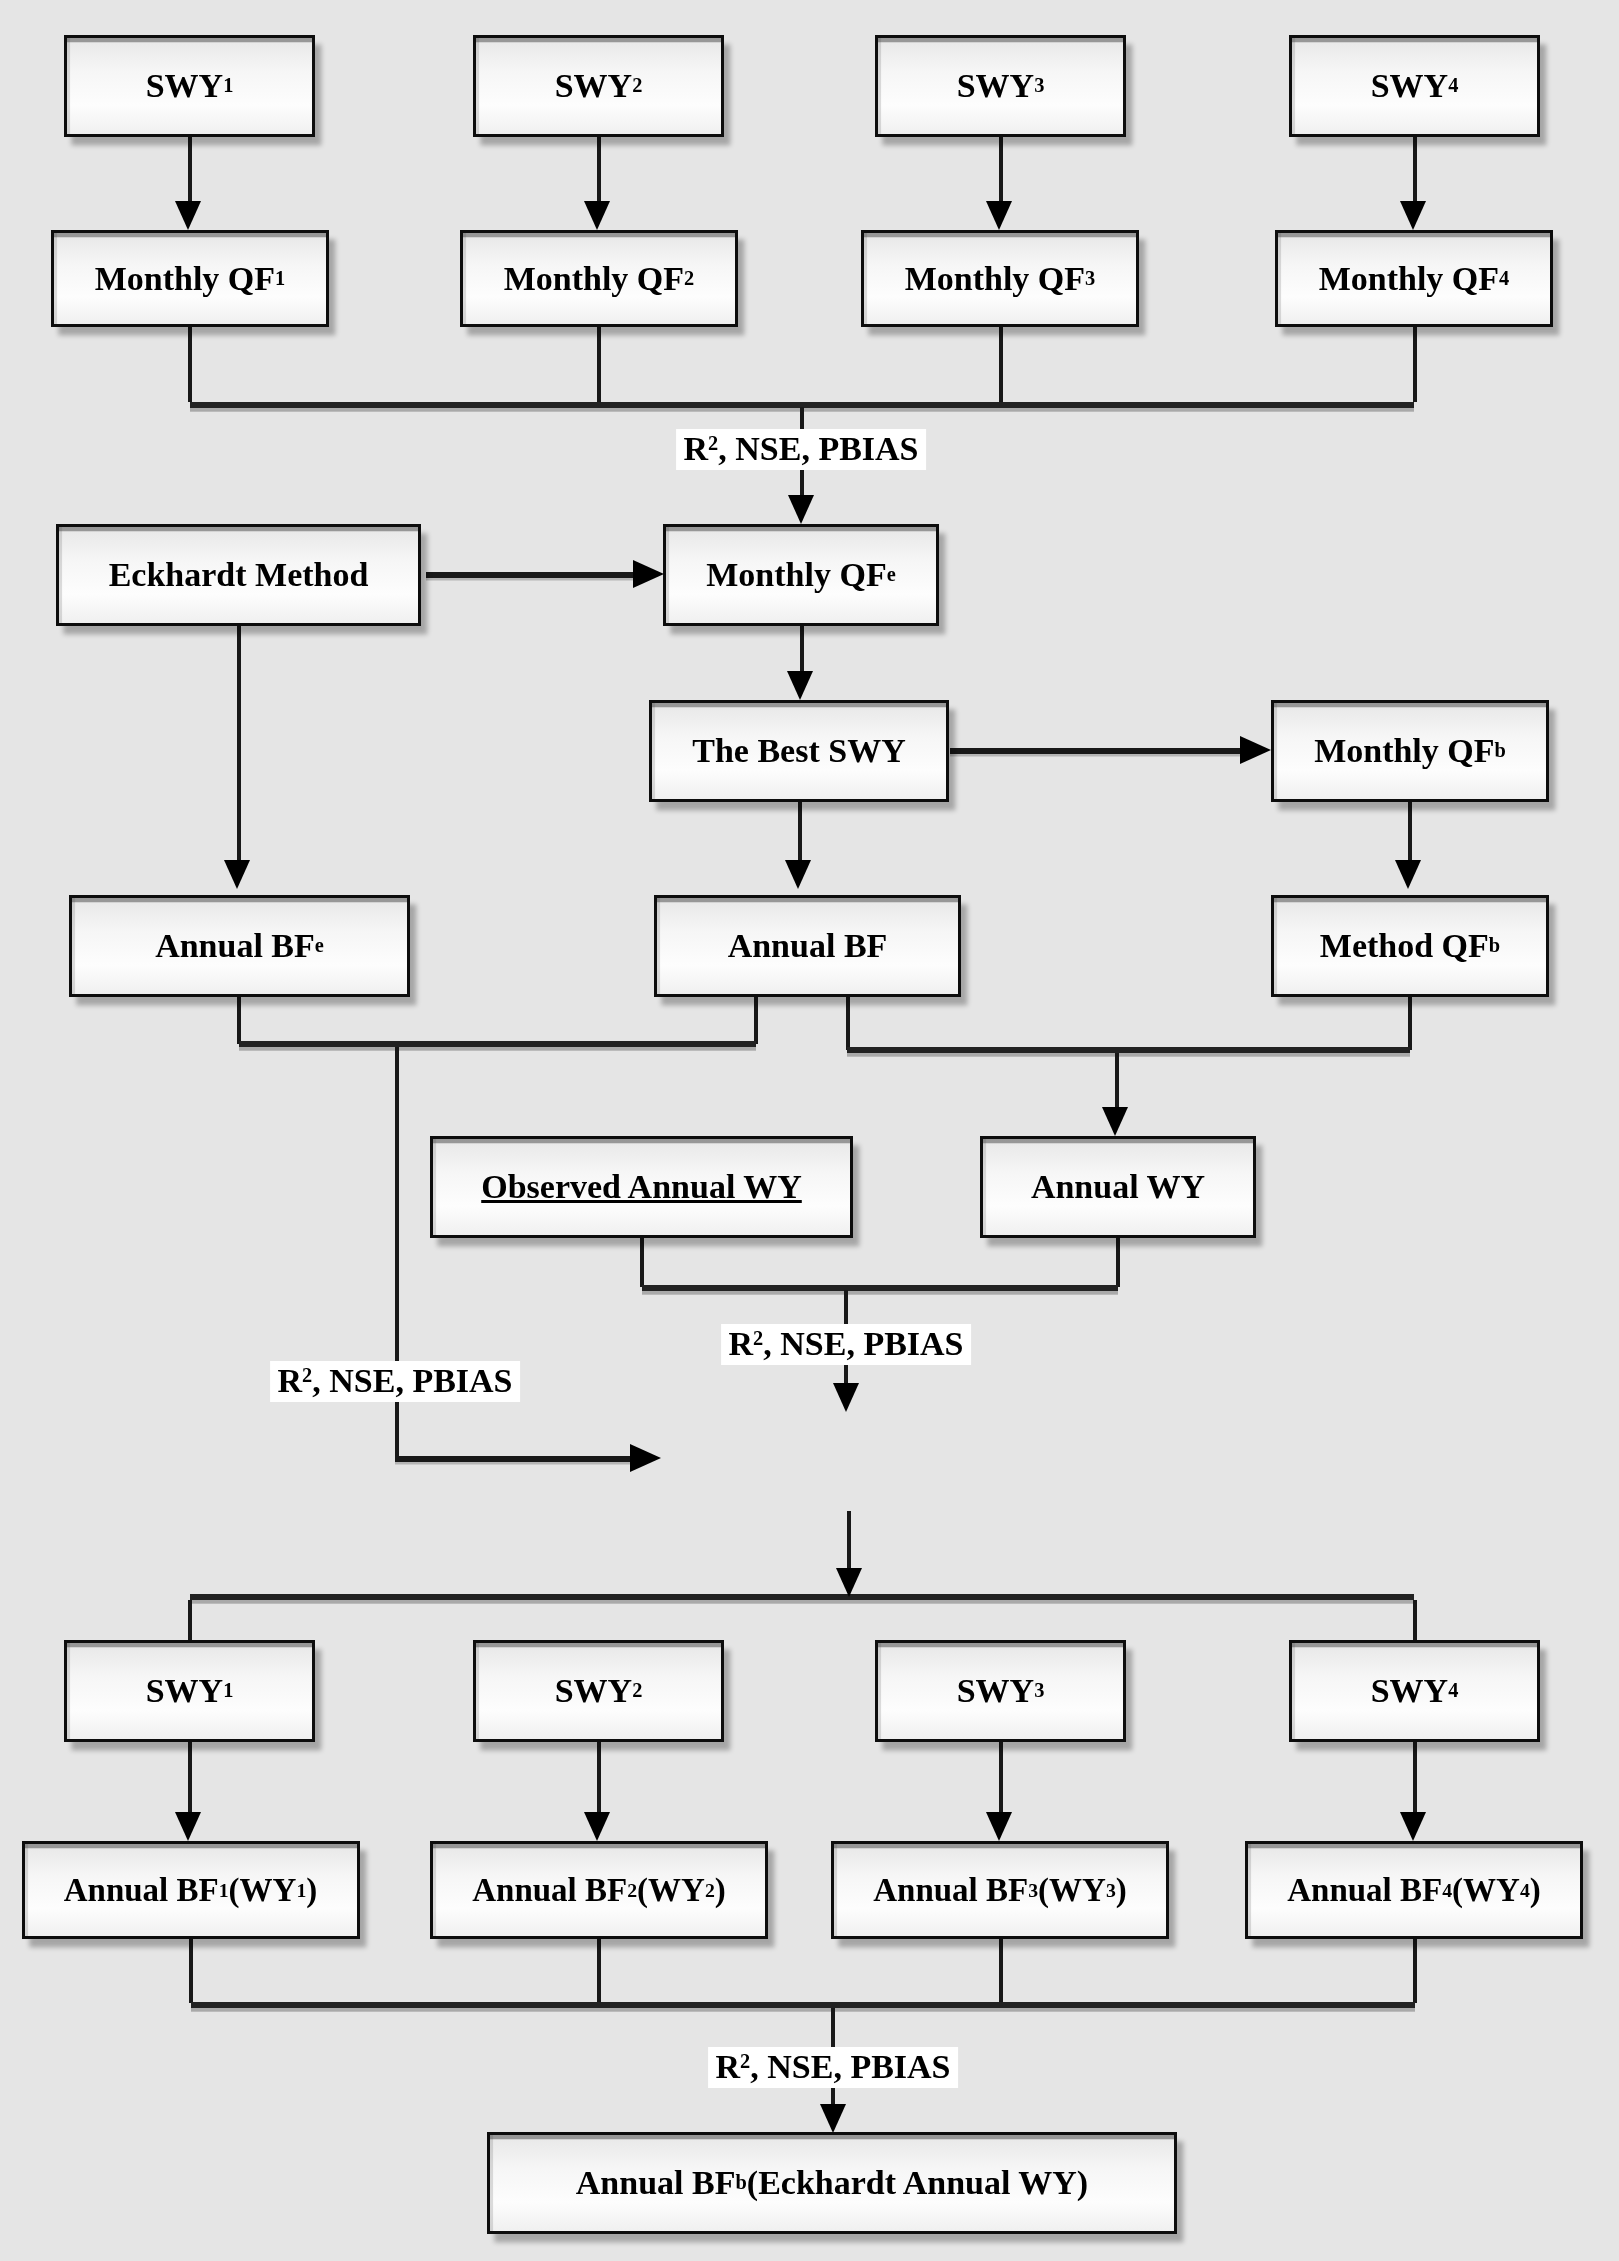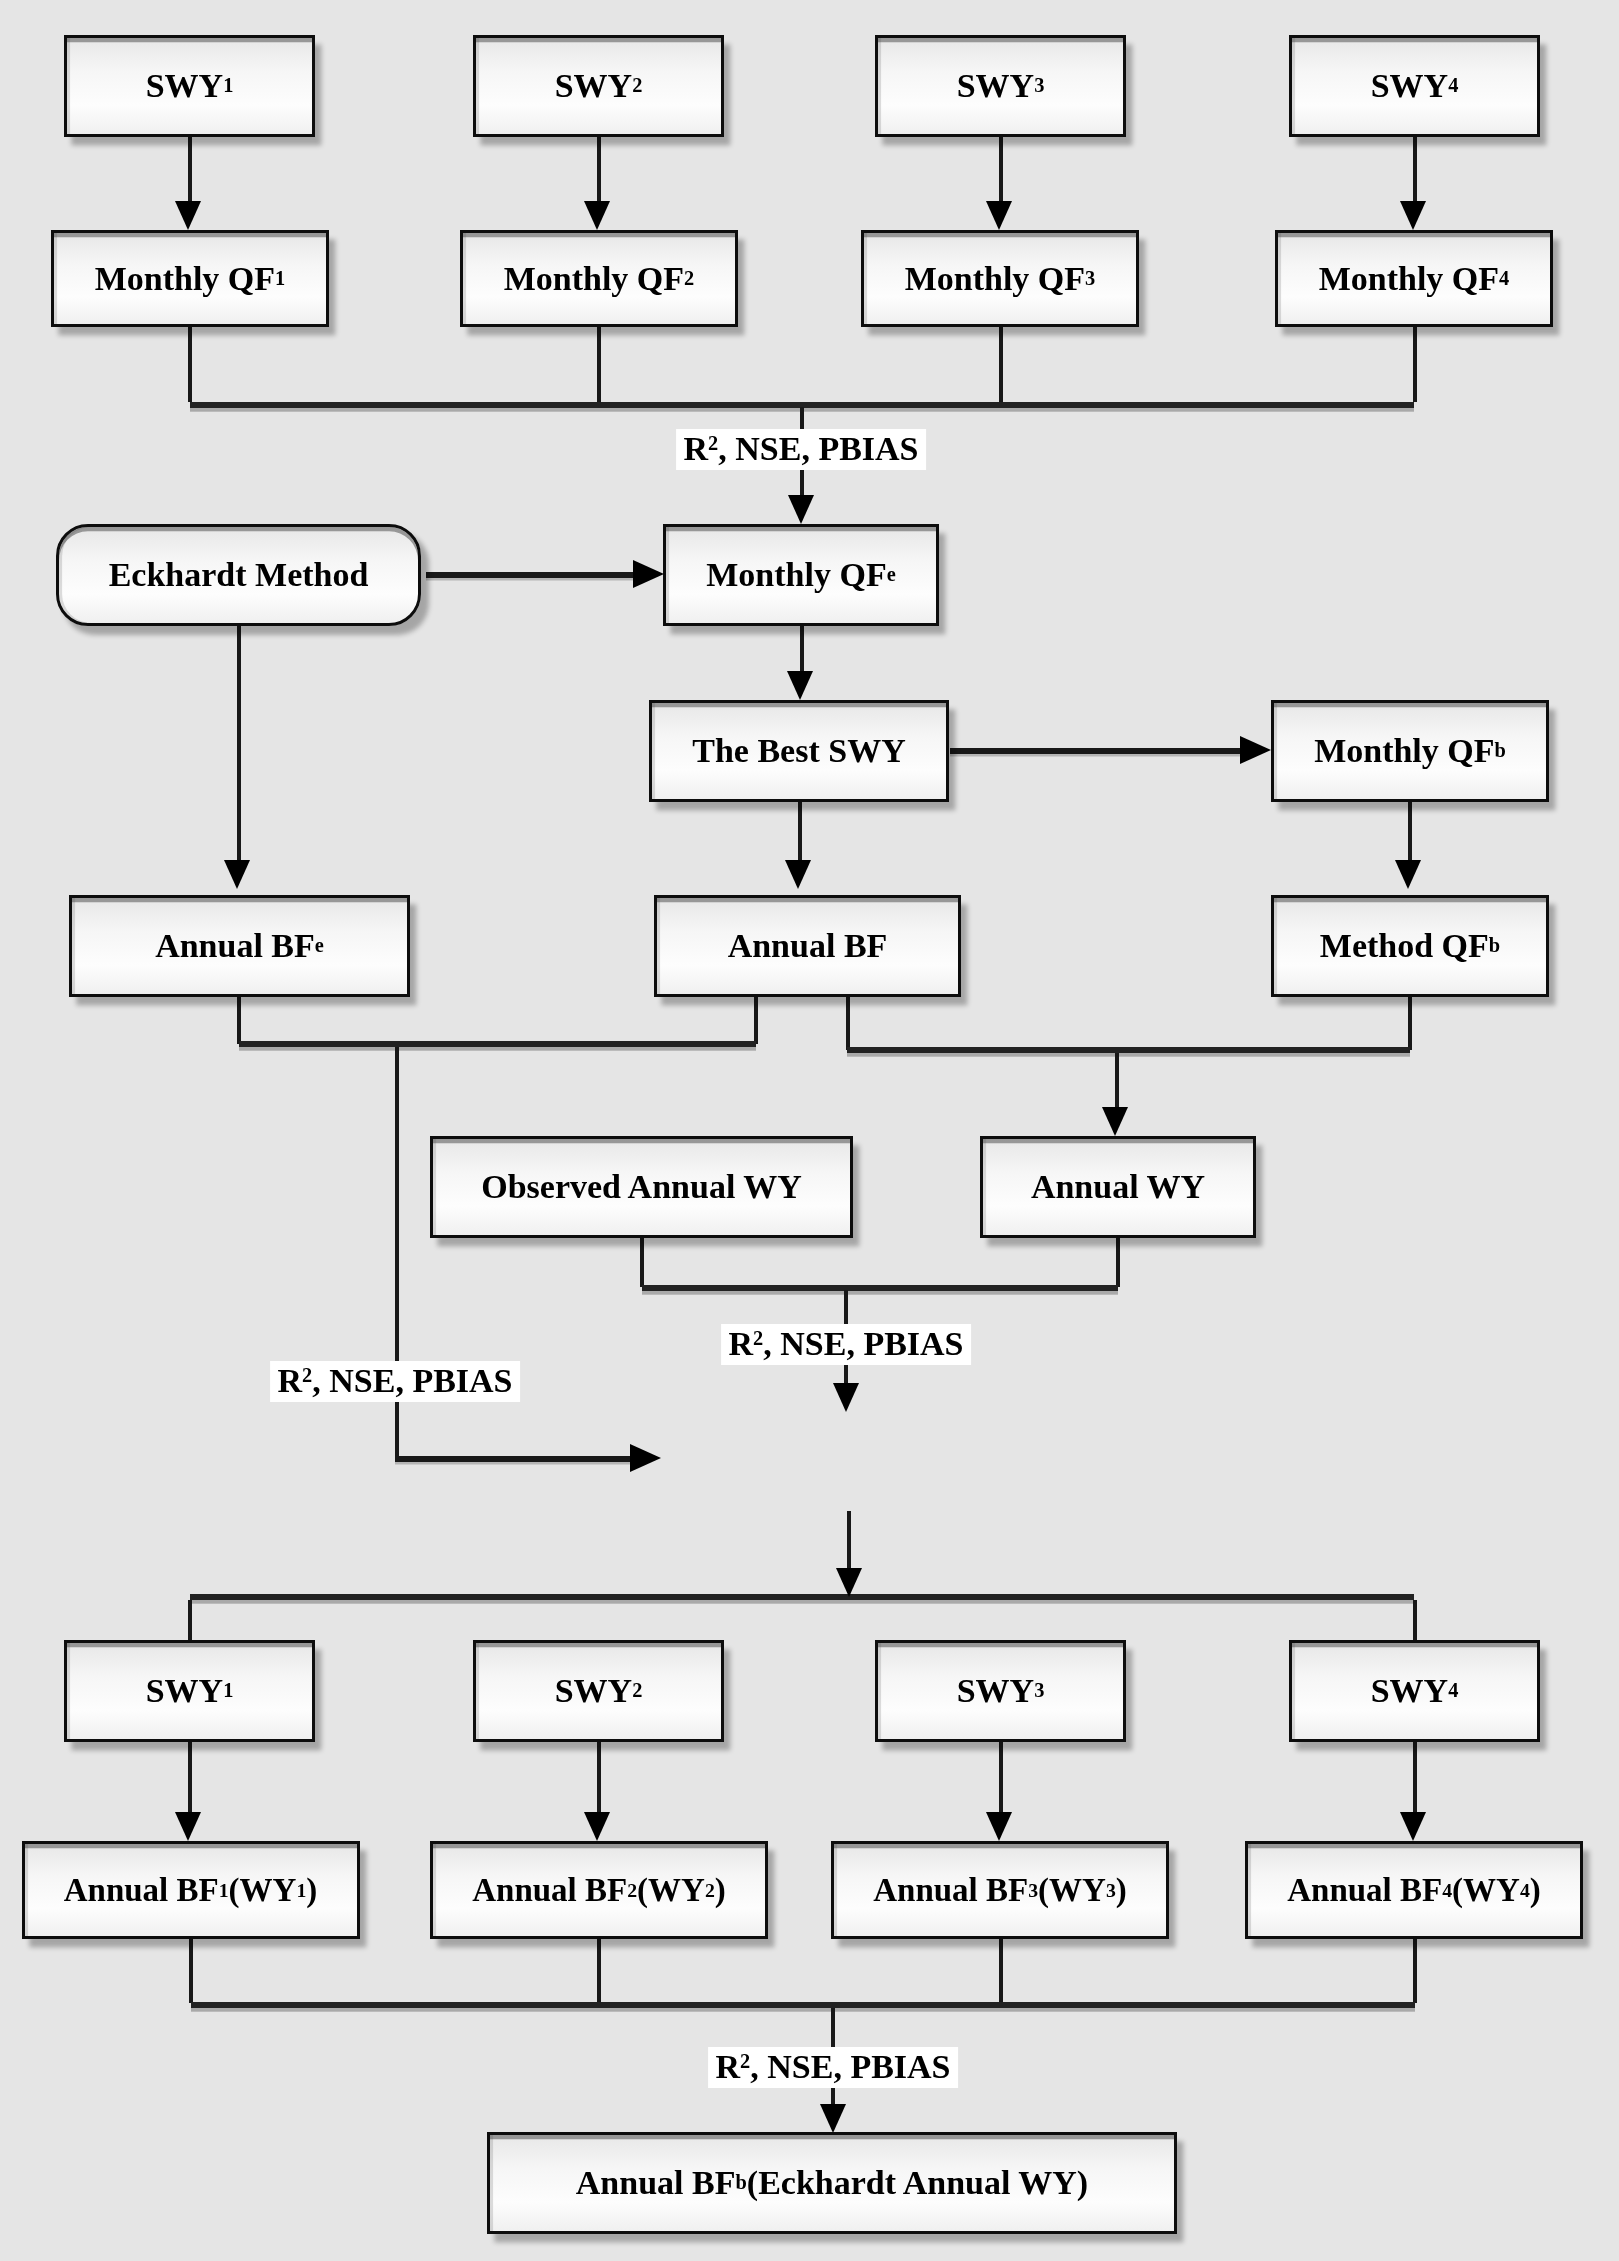--- a/index.html
+++ b/index.html
@@ -95,21 +95,21 @@
   <div class="vl" style="left:188px;top:327px;height:75px;"></div>
   <div class="vl" style="left:597px;top:327px;height:75px;"></div>
   <div class="vl" style="left:999px;top:327px;height:75px;"></div>
   <div class="vl" style="left:1413px;top:327px;height:75px;"></div>
   <div class="bar" style="left:190px;top:402px;width:1224px;"></div>
 
   <div class="vl" style="left:800px;top:407px;height:90px;"></div>
   <div class="metric" style="left:801px;top:429px;"><span>R</span><span class="sup">2</span><span>, NSE, PBIAS</span></div>
   <div class="ad" style="left:788px;top:495px;"></div>
 
-  <div class="box" style="left:56px;top:524px;width:365px;height:102px;border-radius:32px;">
+  <div class="box" style="left:56px;top:524px;width:365px;height:102px;">
       <span>Eckhardt Method</span>
     </div>
   <div class="box" style="left:663px;top:524px;width:276px;height:102px;">
       <span>Monthly QF</span>
       <span class="sub">e</span>
     </div>
   <div class="hl" style="left:426px;top:572px;width:208px;"></div>
   <div class="ar" style="left:633px;top:560px;"></div>
 
   <div class="vl" style="left:800px;top:626px;height:47px;"></div>
@@ -148,21 +148,21 @@
   <div class="vl" style="left:754px;top:997px;height:47px;"></div>
   <div class="bar" style="left:239px;top:1041px;width:517px;"></div>
   <div class="vl" style="left:395px;top:1047px;height:414px;"></div>
 
   <div class="vl" style="left:846px;top:997px;height:53px;"></div>
   <div class="vl" style="left:1408px;top:997px;height:53px;"></div>
   <div class="bar" style="left:847px;top:1047px;width:563px;"></div>
   <div class="vl" style="left:1115px;top:1053px;height:55px;"></div>
   <div class="ad" style="left:1102px;top:1107px;"></div>
 
-  <div class="box" style="left:430px;top:1136px;width:423px;height:102px;">
+  <div class="box" style="left:430px;top:1136px;width:423px;height:102px;text-decoration:underline;">
       <span>Observed Annual  WY</span>
     </div>
   <div class="box" style="left:980px;top:1136px;width:276px;height:102px;">
       <span>Annual WY</span>
     </div>
 
   <div class="vl" style="left:640px;top:1238px;height:49px;"></div>
   <div class="vl" style="left:1116px;top:1238px;height:49px;"></div>
   <div class="bar" style="left:642px;top:1285px;width:476px;"></div>
   <div class="vl" style="left:844px;top:1290px;height:94px;"></div>

